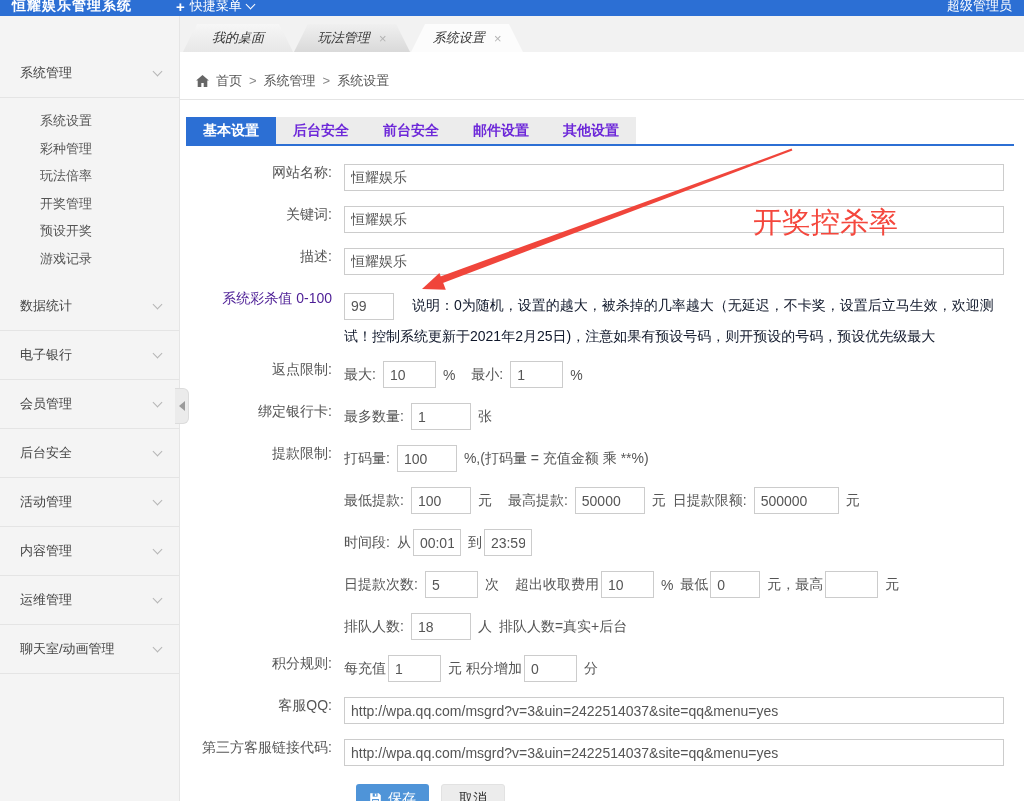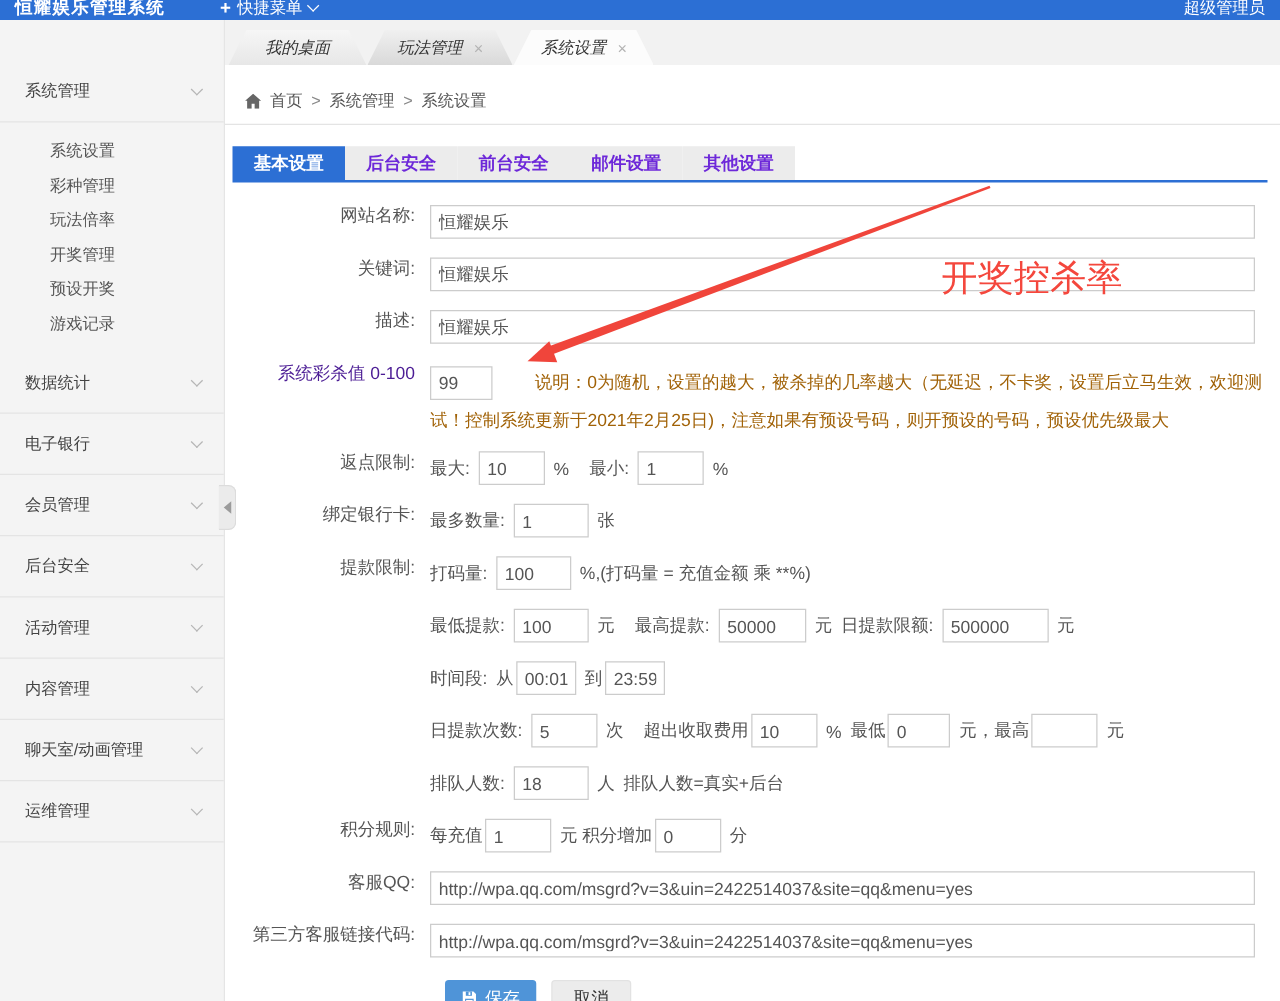--- a/index.html
+++ b/index.html
@@ -72,21 +72,21 @@
   .fields > * { margin-right:7px; }
   .gap { margin-left:9px; }
   .inp { height:27px; border:1px solid #ccc; background:#fff; padding:0 6px;
          font-size:14px; color:#555; font-family:inherit; }
   .w48{width:48px} .w50{width:50px} .w55{width:53px} .w60{width:60px}
   .w70{width:70px} .w85{width:85px}
   .winp { width:660px; }
   .krow { margin-bottom:9px; }
   .kfields { display:block; flex:1; line-height:31px; }
   .kfields .inp { vertical-align:middle; }
-  .knote { margin-left:30px; color:#a16207; }
+  .knote { margin-left:14px; color:#0f172a; }
 
   .btnrow { display:flex; align-items:center; margin-left:170px; padding-top:3px; }
   .btn-save { display:inline-flex; align-items:center; gap:6px; height:29px; padding:0 13px;
               background:#4f94d8; color:#fff; border:none; border-radius:3px;
               font-size:14px; font-family:inherit; cursor:pointer; }
   .btn-cancel { height:29px; padding:0 17px; background:#ececec; color:#333;
                 border:1px solid #e2e2e2; border-radius:3px; font-size:14px;
                 font-family:inherit; cursor:pointer; margin-left:12px; }
 
   
@@ -141,25 +141,25 @@
   </div>
   <div class="sgroup">
     <span>活动管理</span>
     <span class="chev"></span>
   </div>
   <div class="sgroup">
     <span>内容管理</span>
     <span class="chev"></span>
   </div>
   <div class="sgroup">
+    <span>运维管理</span>
+    <span class="chev"></span>
+  </div>
+  <div class="sgroup">
     <span>聊天室/动画管理</span>
-    <span class="chev"></span>
-  </div>
-  <div class="sgroup">
-    <span>运维管理</span>
     <span class="chev"></span>
   </div>
 </div>
 
 <div class="collapse-handle">
   <span class="tri-left"></span>
 </div>
 
 <div class="main">
 

